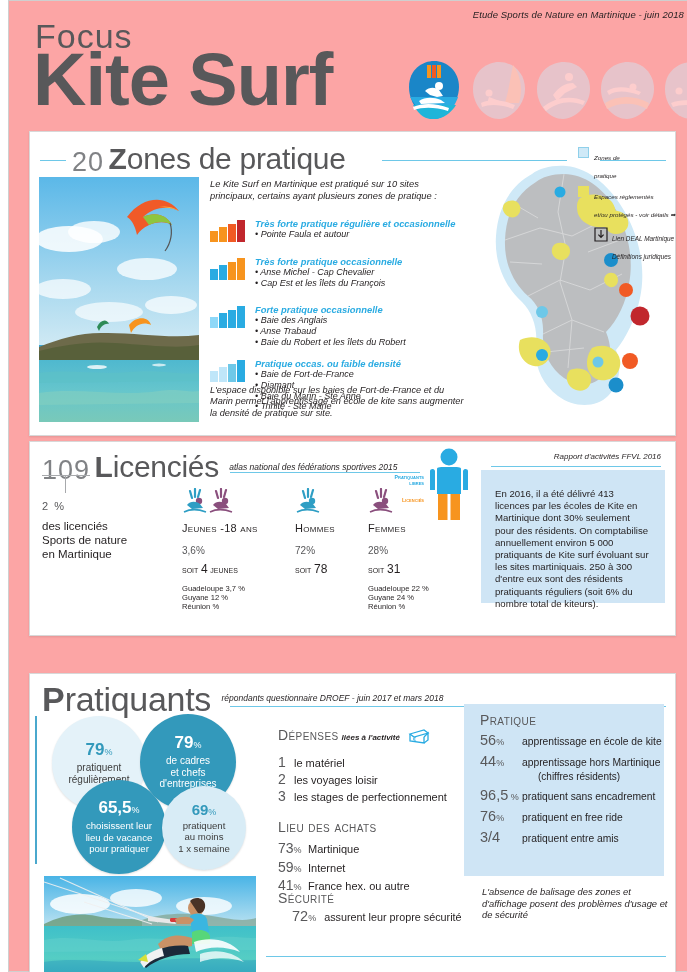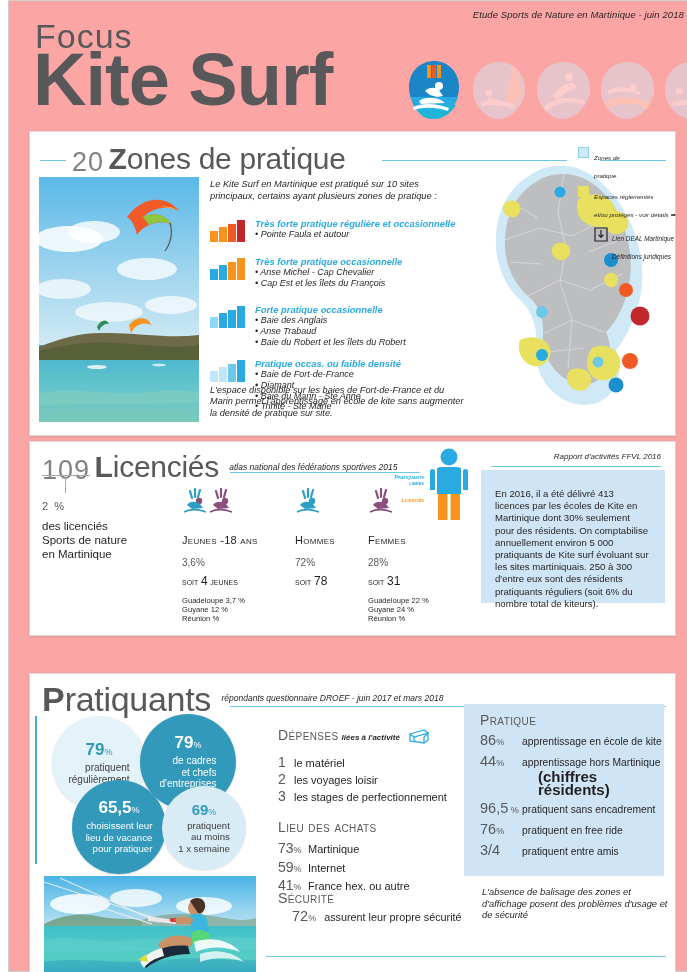--- a/index.html
+++ b/index.html
@@ -109,21 +109,21 @@
   .tick {
     position:absolute; left:12px; top:33px; width:48px; height:1px; background:#a7a9ac;
   }
   .tick-v {
     position:absolute; left:35px; top:33px; width:1px; height:18px; background:#a7a9ac;
   }
   .demo-col { position:absolute; top:46px; }
   .demo-icons { height:30px; position:relative; }
   .demo-label {
     font-size:11px; color:#231f20; font-variant:small-caps; letter-spacing:.3px;
-    margin-top:16px;
+    margin-top:4px;
   }
   .demo-big { font-size:19px; font-weight:bold; color:#58585a; margin-top:3px; }
   .demo-big span { font-size:10px; font-weight:normal; }
   .demo-soit { font-size:9.5px; color:#231f20; font-variant:small-caps; margin-top:3px; }
   .demo-soit b { font-size:12px; font-weight:normal; }
   .demo-reg { font-size:7.6px; color:#231f20; line-height:9px; margin-top:8px; }
   .person-fig { position:absolute; left:396px; top:6px; width:46px; height:74px; }
   .pl-lab {
     position:absolute; left:352px; top:32px; width:42px; text-align:right;
     font-size:5.2px; color:#29abe2; font-variant:small-caps; line-height:6px; font-weight:bold;
@@ -145,21 +145,21 @@
     font-size:9.6px; line-height:12.2px; color:#231f20;
     padding:18px 14px 0 14px;
   }
 
   
   #pratiquants { left:20px; top:640px; width:647px; height:316px;margin-top:32px; }
   .pq-bubbles { position:absolute; left:14px; top:40px; width:215px; height:155px; }
   .bub {
     position:absolute; border-radius:50%;
     display:flex; flex-direction:column; align-items:center; justify-content:center;
-    text-align:right;
+    text-align:center;
     box-shadow:0 1px 2px rgba(0,0,0,.12);
   }
   .bub .bnum { font-weight:bold; line-height:1; }
   .bub .btxt { line-height:11.5px; }
   .bub-accent-line {
     position:absolute; left:5px; top:42px; width:2px; height:148px; background:#4aa8cd;
   }
   .photo-girl {
     position:absolute; left:14px; top:202px; width:212px; height:104px;
     overflow:hidden; background:#2aa8d8;
@@ -179,21 +179,21 @@
     position:absolute; left:434px; top:30px; width:200px; height:172px;
     background:#cfe5f5;
   }
   .right-box h4 {
     font-size:14px; color:#58585a; font-variant:small-caps; font-weight:normal;
     letter-spacing:.4px; padding:8px 0 0 16px;
   }
   .pr-row { font-size:10.3px; color:#231f20; line-height:13px; padding-left:16px; margin-top:6px; }
   .pr-row .pv { font-size:14.5px; color:#58585a; font-weight:300; display:inline-block; width:42px;}
   .pr-row .pv i { font-size:9px; font-style:normal; }
-  .pr-sub { font-size:15px; padding-left:58px; color:#231f20;font-weight:bold; }
+  .pr-sub { font-size:10px; padding-left:58px; color:#231f20; }
   .sec-head { position:absolute; left:248px; top:216px; }
   .sec-row { position:absolute; left:262px; top:234px; font-size:10.8px; color:#231f20; }
   .sec-row .pv { font-size:14.5px; color:#58585a; font-weight:300; }
   .sec-row .pv i { font-size:9px; font-style:normal;}
   .sec-note {
     position:absolute; left:452px; top:212px; width:195px;
     font-size:9.4px; font-style:italic; line-height:11.6px; color:#231f20;
   }
   .bot-rule { position:absolute; left:236px; top:282px; width:400px; height:1px; background:#6ec8e8; }
 </style>
@@ -685,21 +685,21 @@
         </div>
         <div class="buy-row">
           <span class="pc"><span>41</span><i>%</i></span><span>France hex. ou autre</span>
         </div>
       </div>
     </div>
 
     <div class="right-box">
       <h4>Pratique</h4>
       <div class="pr-row">
-        <span class="pv"><span>86</span><i>%</i></span><span>apprentissage en école de kite</span>
+        <span class="pv"><span>56</span><i>%</i></span><span>apprentissage en école de kite</span>
       </div>
       <div class="pr-row">
         <span class="pv"><span>44</span><i>%</i></span><span>apprentissage hors Martinique</span>
         <div class="pr-sub">(chiffres résidents)</div>
       </div>
       <div class="pr-row">
         <span class="pv"><span>96,5</span><i> %</i></span><span>pratiquent sans encadrement</span>
       </div>
       <div class="pr-row">
         <span class="pv"><span>76</span><i>%</i></span><span>pratiquent en free ride</span>

